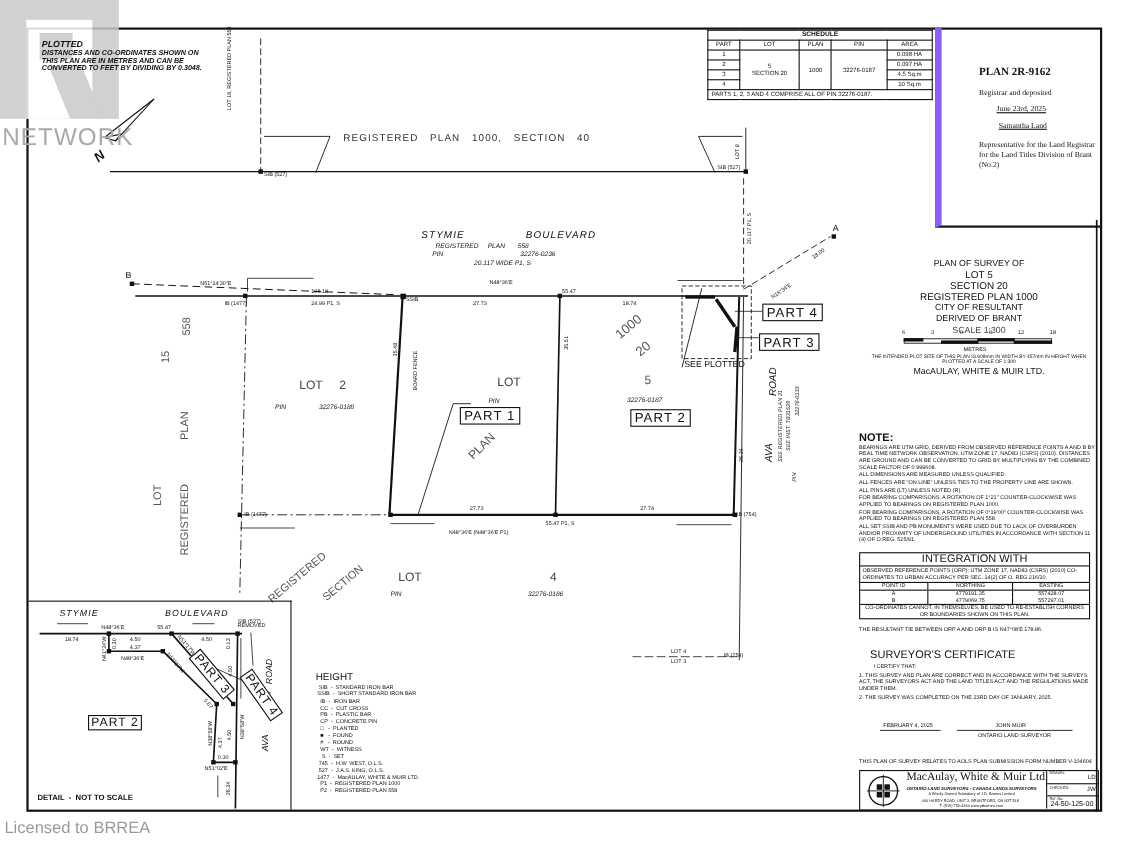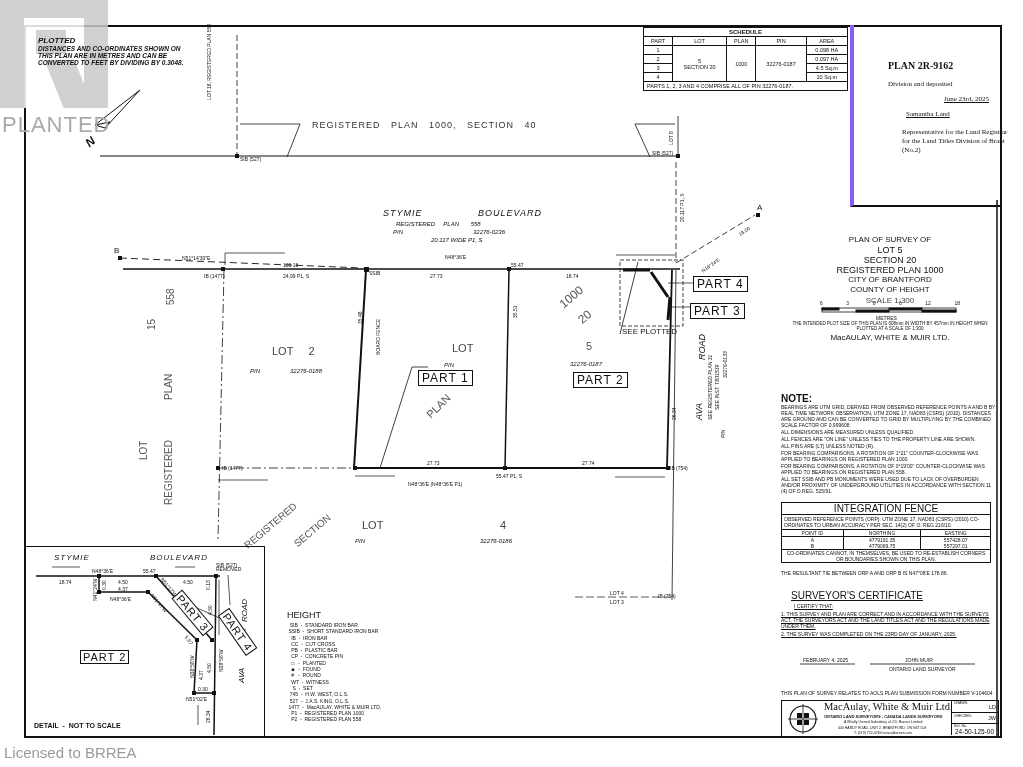--- a/index.html
+++ b/index.html
@@ -13,26 +13,26 @@
   .realtor{position:absolute;left:2px;top:112px;font-size:22px;letter-spacing:1px;color:#a9a9a9;}
   .licensed{position:absolute;left:4px;top:744px;font-size:15px;color:#9a9a9a;}
   .tiny{font-size:5px;line-height:6px;text-transform:uppercase;}
   .small{font-size:6px;line-height:7px;text-transform:uppercase;}
   .ital{font-style:italic;}
   .metric{left:38px;top:36px;font-style:italic;}
   .metric .t{font-size:8px;font-weight:bold;}
   .metric .d{font-size:6.5px;line-height:7px;font-weight:bold;}
   table.sched{border-collapse:collapse;font-size:5.5px;}
   table.sched td,table.sched th{border:1px solid #111;padding:1px 3px;text-align:center;font-weight:normal;}
-  .deposit{left:850px;top:25px;width:150px;height:182px;border-left:4px solid #8b5cf6;border-bottom:2px solid #111;box-sizing:border-box;font-family:"Liberation Serif",serif;}
+  .deposit{left:850px;top:25px;width:150px;height:182px;border-left:6px solid #8b5cf6;border-bottom:2px solid #111;box-sizing:border-box;font-family:"Liberation Serif",serif;}
   .deposit .plan{position:absolute;left:34px;top:35px;font-weight:bold;font-size:10px;}
   .deposit .rec{position:absolute;left:34px;top:55px;font-size:7px;}
-  .deposit .date{position:absolute;left:50px;top:70px;font-size:7px;text-decoration:underline;margin-left:40px;}
+  .deposit .date{position:absolute;left:50px;top:70px;font-size:7px;text-decoration:underline;}
   .deposit .name{position:absolute;left:52px;top:85px;font-size:7px;text-decoration:underline;}
-  .deposit .rep{position:absolute;left:48px;top:103px;font-size:7px;line-height:9px;width:110px;}
+  .deposit .rep{position:absolute;left:34px;top:103px;font-size:7px;line-height:9px;width:110px;}
   .boxlabel{position:absolute;border:1.5px solid #111;padding:0 3px;font-size:12px;letter-spacing:1px;background:#fff;}
   .title-block{left:780px;top:235px;width:220px;text-align:center;}
   .title-block div{line-height:10px;}
   .right-col{left:781px;width:215px;}
   .integ{border:1.5px solid #111;}
   .integ table{border-collapse:collapse;width:100%;font-size:5px;}
   .integ td{border-top:1px solid #111;text-align:center;padding:0 2px;}
   .integ td+td{border-left:1px solid #111;}
   .mwm{left:781px;top:700px;width:218px;height:37px;border:1.5px solid #111;box-sizing:border-box;}
   .legend{left:287px;top:610px;}
@@ -148,21 +148,21 @@
       <rect x="212" y="691" width="4" height="4"></rect>
     </g>
   </g>
 </svg>
 
 <div class="watermark-r">
     <div class="inner"></div>
     <div class="bowl"></div>
     <div class="leg"></div>
   </div>
-<div class="realtor">PLANTED</div>
+<div class="realtor">NETWORK</div>
 
 <div class="abs metric">
   <div class="t">PLOTTED</div>
   <div class="d">DISTANCES AND CO-ORDINATES SHOWN ON</div>
   <div class="d">THIS PLAN ARE IN METRES AND CAN BE</div>
   <div class="d">CONVERTED TO FEET BY DIVIDING BY 0.3048.</div>
 </div>
 <div class="abs ital" style="left:86px;top:135px;font-size:12px;font-weight:bold;transform:rotate(-40deg);">N</div>
 
 <div class="abs" style="left:643px;top:27px;width:205px;">
@@ -199,21 +199,21 @@
         </tr>
     <tr>
           <td colspan="5" style="text-align:left;">PARTS 1, 2, 3 AND 4 COMPRISE ALL OF PIN 32276-0187.</td>
         </tr>
   </tbody>
     </table>
 </div>
 
 <div class="abs deposit">
   <div class="plan">PLAN 2R-9162</div>
-  <div class="rec">Division and deposited</div>
+  <div class="rec">Registrar and deposited</div>
   <div class="date">June 23rd, 2025</div>
   <div class="name">Samantha Land</div>
   <div class="rep">Representative for the Land Registrar for the Land Titles Division of Brant (No.2)</div>
 </div>
 
 <div class="abs" style="left:312px;top:120px;font-size:9px;letter-spacing:1px;white-space:pre;color:#333;">REGISTERED   PLAN   1000,   SECTION   40</div>
 <div class="abs tiny" style="left:206px;top:100px;transform:rotate(-90deg);transform-origin:left top;white-space:nowrap;">LOT 16, REGISTERED PLAN 558</div>
 <div class="abs tiny" style="left:240px;top:156px;">SIB (527)</div>
 <div class="abs tiny" style="left:652px;top:150px;">SIB (527)</div>
 <div class="abs tiny" style="left:668px;top:145px;transform:rotate(-90deg);transform-origin:left top;">LOT 8</div>
@@ -285,22 +285,22 @@
 <div class="boxlabel" style="left:418px;top:370px;">PART 1</div>
 <div class="boxlabel" style="left:573px;top:372px;">PART 2</div>
 <div class="boxlabel" style="left:693px;top:276px;">PART 4</div>
 <div class="boxlabel" style="left:690px;top:303px;">PART 3</div>
 
 <div class="abs title-block">
   <div style="font-size:8px;">PLAN OF SURVEY OF</div>
   <div style="font-size:9px;">LOT 5</div>
   <div style="font-size:9px;">SECTION 20</div>
   <div style="font-size:9px;">REGISTERED PLAN 1000</div>
-  <div style="font-size:8px;">CITY OF BRANTFORD</div>
-  <div style="font-size:8px;">COUNTY OF HEIGHT</div>
+  <div style="font-size:8px;">CITY OF RESULTANT</div>
+  <div style="font-size:8px;">DERIVED OF BRANT</div>
   <div style="font-size:8px;color:#444;margin-top:1px;">SCALE  1:300</div>
 </div>
 <div class="abs tiny" style="left:820px;top:300px;width:140px;display:flex;justify-content:space-between;">
   <span>6</span>
     <span>3</span>
     <span>0</span>
     <span>6</span>
     <span>12</span>
     <span>18</span>
 </div>
@@ -313,21 +313,21 @@
   <div class="tiny" style="margin-bottom:1px;">BEARINGS ARE UTM GRID, DERIVED FROM OBSERVED REFERENCE POINTS A AND B BY REAL TIME NETWORK OBSERVATION, UTM ZONE 17, NAD83 (CSRS) (2010). DISTANCES ARE GROUND AND CAN BE CONVERTED TO GRID BY MULTIPLYING BY THE COMBINED SCALE FACTOR OF 0.999608.</div>
   <div class="tiny" style="margin-bottom:1px;">ALL DIMENSIONS ARE MEASURED UNLESS QUALIFIED.</div>
   <div class="tiny" style="margin-bottom:1px;">ALL FENCES ARE "ON LINE" UNLESS TIES TO THE PROPERTY LINE ARE SHOWN.</div>
   <div class="tiny" style="margin-bottom:1px;">ALL PINS ARE (LT) UNLESS NOTED (R).</div>
   <div class="tiny" style="margin-bottom:1px;">FOR BEARING COMPARISONS, A ROTATION OF 1°21" COUNTER-CLOCKWISE WAS APPLIED TO BEARINGS ON REGISTERED PLAN 1000.</div>
   <div class="tiny" style="margin-bottom:1px;">FOR BEARING COMPARISONS, A ROTATION OF 0°19'00" COUNTER-CLOCKWISE WAS APPLIED TO BEARINGS ON REGISTERED PLAN 558.</div>
   <div class="tiny">ALL SET SSIB AND PB MONUMENTS WERE USED DUE TO LACK OF OVERBURDEN AND/OR PROXIMITY OF UNDERGROUND UTILITIES IN ACCORDANCE WITH SECTION 11 (4) OF O.REG. 525/91.</div>
 </div>
 
 <div class="abs right-col integ" style="top:502px;width:208px;">
-  <div style="text-align:center;font-size:10px;border-bottom:1px solid #111;">INTEGRATION FENCE</div>
+  <div style="text-align:center;font-size:10px;border-bottom:1px solid #111;">INTEGRATION WITH</div>
   <div class="tiny" style="padding:1px 2px;">OBSERVED REFERENCE POINTS (ORP): UTM ZONE 17, NAD83 (CSRS) (2010) CO-ORDINATES TO URBAN ACCURACY PER SEC. 14(2) OF O. REG 216/10.</div>
   <table>
     <tbody>
         <tr>
       <td>POINT ID</td>
       <td>NORTHING</td>
       <td>EASTING</td>
     </tr>
     <tr>
       <td>A</td>
@@ -340,21 +340,21 @@
           <td style="border-top:none">557297.01</td>
     </tr>
     <tr>
           <td colspan="3">CO-ORDINATES CANNOT, IN THEMSELVES, BE USED TO RE-ESTABLISH CORNERS OR BOUNDARIES SHOWN ON THIS PLAN.</td>
         </tr>
   </tbody>
     </table>
 </div>
 <div class="abs tiny right-col" style="top:570px;">THE RESULTANT TIE BETWEEN ORP A AND ORP B IS N47°08'E 178.86.</div>
 
-<div class="abs right-col" style="top:590px;text-decoration:underline;">
+<div class="abs right-col" style="top:590px;">
   <div style="font-size:10px;margin-left:10px;">SURVEYOR'S   CERTIFICATE</div>
   <div class="tiny" style="margin:2px 0 2px 13px;">I CERTIFY THAT:</div>
   <div class="tiny" style="margin-bottom:2px;">1. THIS SURVEY AND PLAN ARE CORRECT AND IN ACCORDANCE WITH THE SURVEYS ACT, THE SURVEYORS ACT AND THE LAND TITLES ACT AND THE REGULATIONS MADE UNDER THEM.</div>
   <div class="tiny">2. THE SURVEY WAS COMPLETED ON THE 23rd DAY OF JANUARY, 2025.</div>
 </div>
 <div class="abs tiny" style="left:803px;top:657px;">FEBRUARY 4, 2025</div>
 <div class="abs tiny" style="left:905px;top:657px;">JOHN MUIR</div>
 <div class="abs tiny" style="left:889px;top:666px;">ONTARIO LAND SURVEYOR</div>
 <div class="abs tiny" style="left:781px;top:690px;white-space:nowrap;">THIS PLAN OF SURVEY RELATES TO AOLS PLAN SUBMISSION FORM NUMBER V-104604</div>
 

